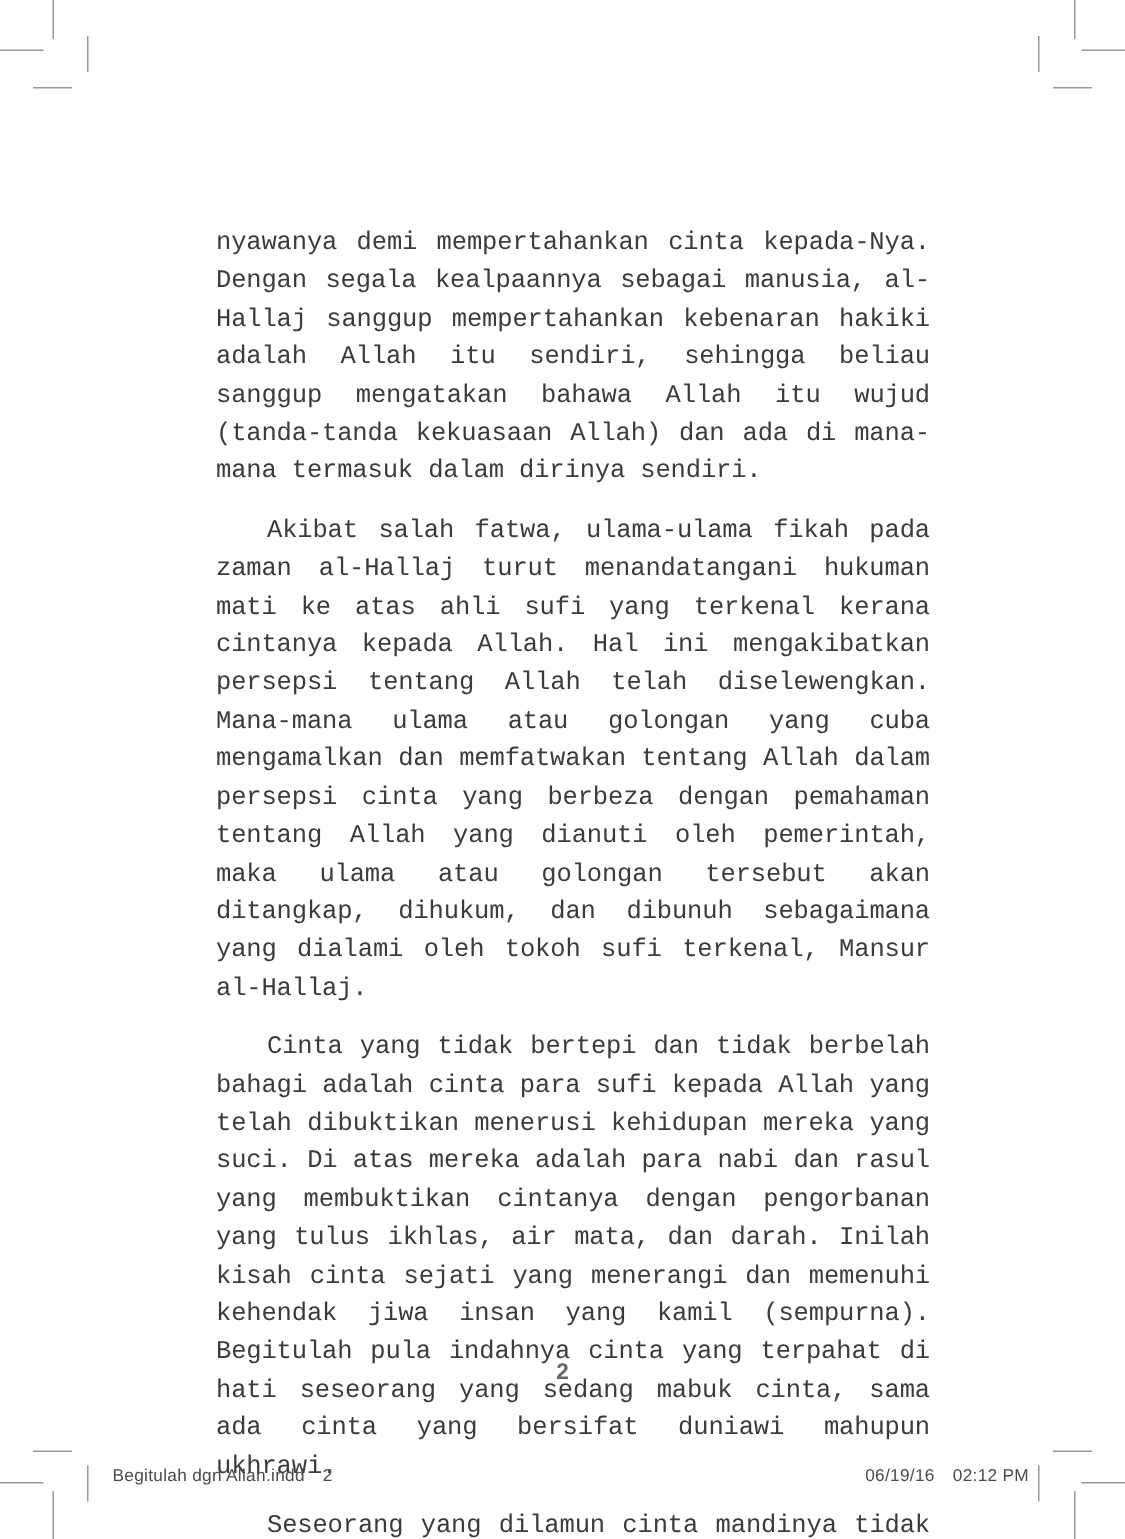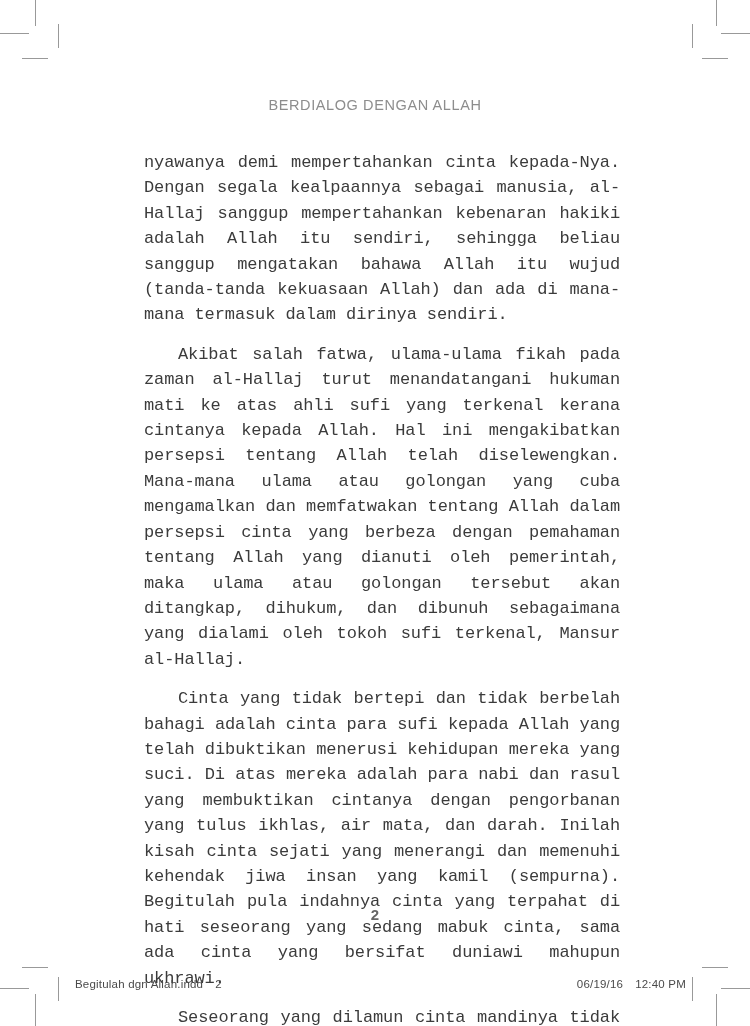--- a/index.html
+++ b/index.html
@@ -80,35 +80,34 @@
     <div class="mark" style="left:58px;top:977px;width:1px;height:24px;"></div>
     <div class="mark" style="left:0;top:988px;width:29px;height:1px;"></div>
     <div class="mark" style="left:35px;top:994px;width:1px;height:32px;"></div>
 
     <div class="mark" style="left:702px;top:967px;width:26px;height:1px;"></div>
     <div class="mark" style="left:692px;top:977px;width:1px;height:24px;"></div>
     <div class="mark" style="left:721px;top:988px;width:29px;height:1px;"></div>
     <div class="mark" style="left:716px;top:994px;width:1px;height:32px;"></div>
   </div>
 
-  <div class="running-header">BERDIALOG DENGAN ALLAH</div>
 
   <div class="body-block">
     <p class="no-indent">nyawanya demi mempertahankan cinta kepada-Nya. Dengan segala kealpaannya sebagai manusia, al-Hallaj sanggup mempertahankan kebenaran hakiki adalah Allah itu sendiri, sehingga beliau sanggup mengatakan bahawa Allah itu wujud (tanda-tanda kekuasaan Allah) dan ada di mana-mana termasuk dalam dirinya sendiri.</p>
     <p>Akibat salah fatwa, ulama-ulama fikah pada zaman al-Hallaj turut menandatangani hukuman mati ke atas ahli sufi yang terkenal kerana cintanya kepada Allah. Hal ini mengakibatkan persepsi tentang Allah telah diselewengkan. Mana-mana ulama atau golongan yang cuba mengamalkan dan memfatwakan tentang Allah dalam persepsi cinta yang berbeza dengan pemahaman tentang Allah yang dianuti oleh pemerintah, maka ulama atau golongan tersebut akan ditangkap, dihukum, dan dibunuh sebagaimana yang dialami oleh tokoh sufi terkenal, Mansur al-Hallaj.</p>
     <p>Cinta yang tidak bertepi dan tidak berbelah bahagi adalah cinta para sufi kepada Allah yang telah dibuktikan menerusi kehidupan mereka yang suci. Di atas mereka adalah para nabi dan rasul yang membuktikan cintanya dengan pengorbanan yang tulus ikhlas, air mata, dan darah. Inilah kisah cinta sejati yang menerangi dan memenuhi kehendak jiwa insan yang kamil (sempurna). Begitulah pula indahnya cinta yang terpahat di hati seseorang yang sedang mabuk cinta, sama ada cinta yang bersifat duniawi mahupun ukhrawi.</p>
     <p>Seseorang yang dilamun cinta mandinya tidak basah, makannya tidak kenyang, tidurnya tidak lena, dan daripada busuk bertukar wangi. Hanya orang yang dilamun cinta sahaja akan kenal erti cinta, kerana tak kenal maka tak cinta. Walau bagaimanapun, kita sering kali alpa dengan kepelbagaian format cinta. Cinta Allah, cinta rasul, cinta ibu</p>
   </div>
 
   <div class="page-number">2</div>
 
   <div class="slug">
     <span class="grp">
       <span>Begitulah dgn Allah.indd</span>
       <span>2</span>
     </span>
     <span class="grp">
       <span>06/19/16</span>
-      <span>12:40 PM</span>
+      <span>02:12 PM</span>
     </span>
   </div>
 
 </div>
 
 </body></html>

